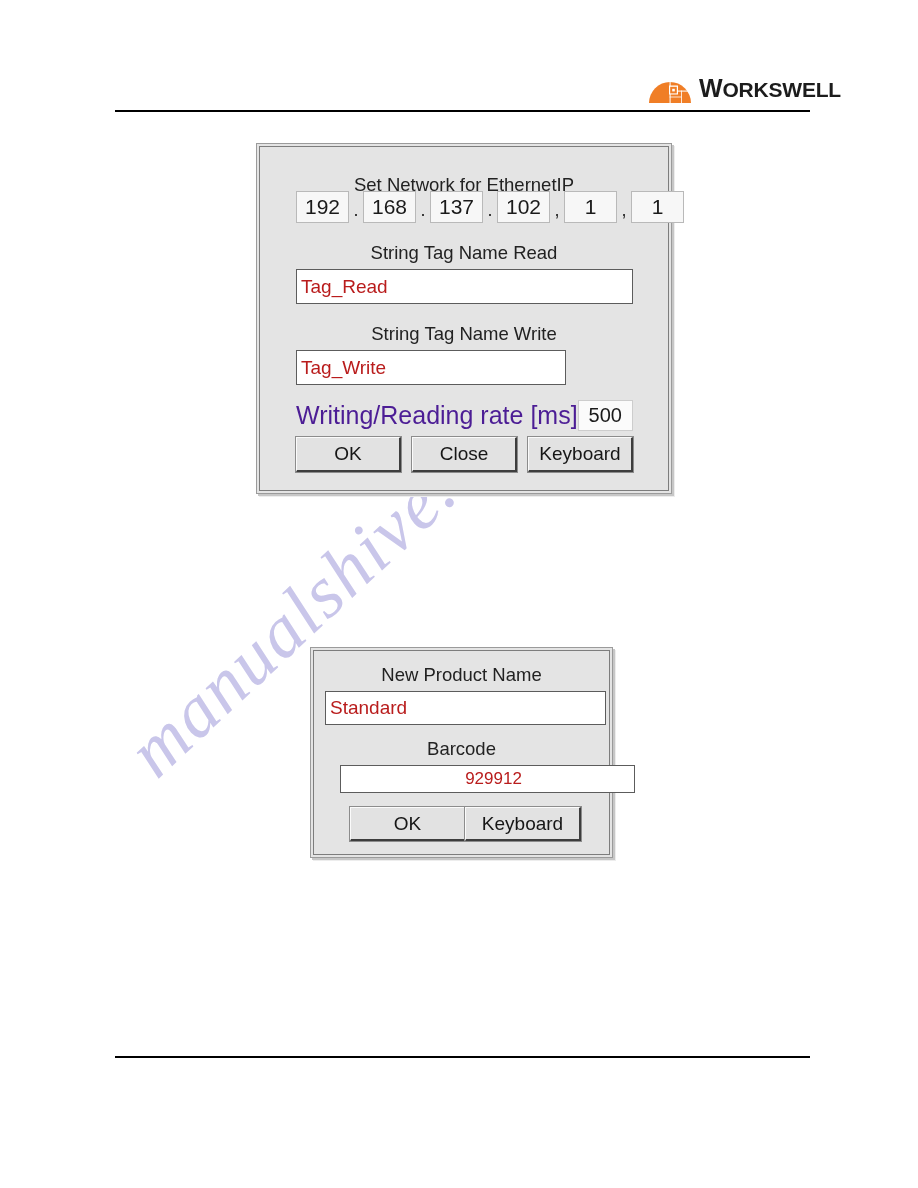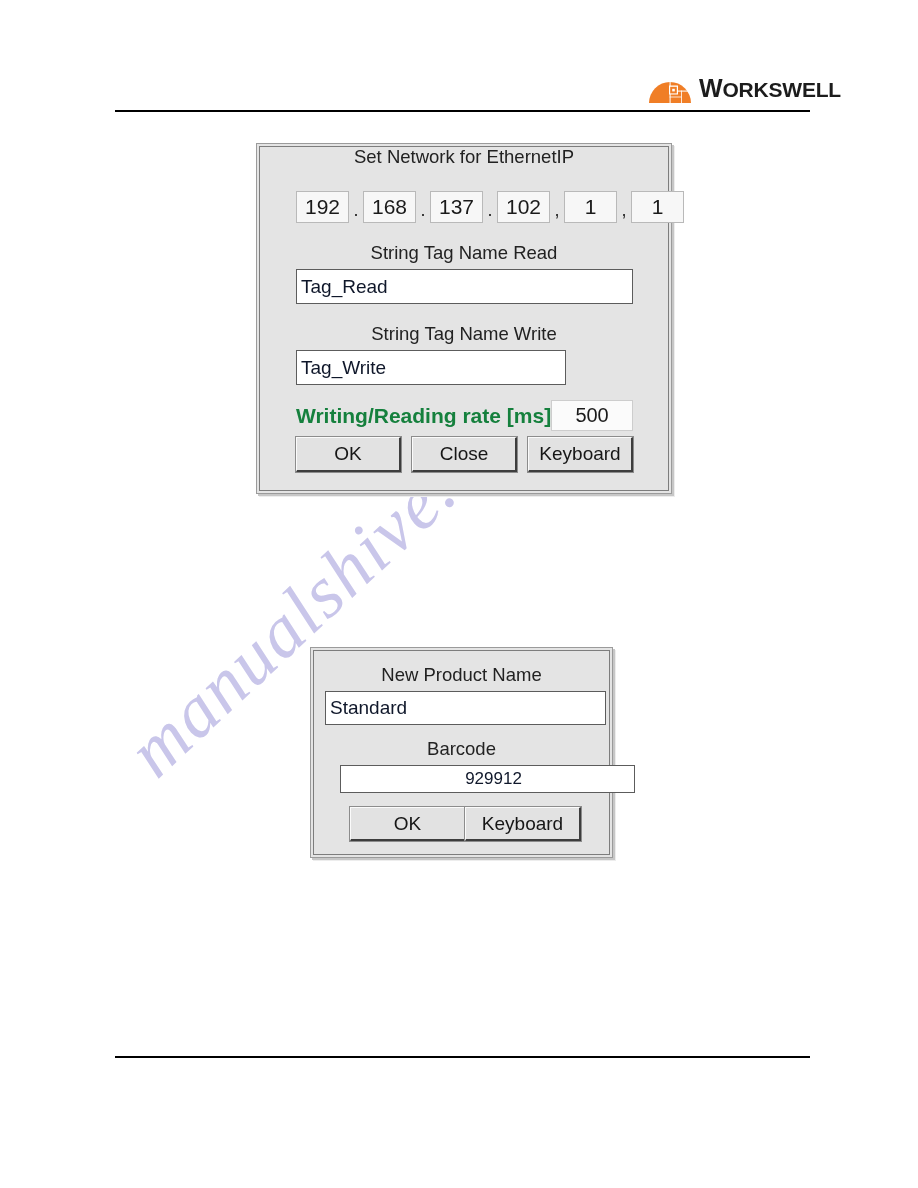--- a/index.html
+++ b/index.html
@@ -105,21 +105,21 @@
     font-size: 18.5px;
     color: #222222;
     line-height: 1.1;
   }
 
   .field {
     background: #ffffff;
     border: 1px solid #5c5c5c;
     box-sizing: border-box;
     font-size: 19px;
-    color: #0f172a;
+    color: #b91c1c;
     display: flex;
     align-items: center;
     padding: 0 4px;
   }
   .field.left { justify-content: flex-start; }
   .field.center { justify-content: center; }
 
   .btn {
     background: #e2e2e2;
     border-top: 1px solid #fbfbfb;
@@ -139,21 +139,21 @@
   
   #dialog-ethernetip {
     left: 256px;
     top: 143px;
     width: 416px;
     height: 351px;
   }
   #dialog-ethernetip .d1-title {
     position: absolute;
     left: 0; right: 0;
-    top: 0;
+    top: 28px;
   }
   .ip-row {
     position: absolute;
     left: 36px;
     top: 44px;
     display: flex;
     align-items: center;
   }
   .ip-oct {
     background: #f7f7f7;
@@ -193,24 +193,23 @@
   .rate-row {
     position: absolute;
     left: 36px;
     top: 253px;
     width: 337px;
     height: 31px;
     display: flex;
     align-items: center;
   }
   .rate-label {
-    font-size: 21px;
-    color: #15803d;
+    font-size: 25px;
+    color: #4c1d95;
     white-space: nowrap;
-    font-weight: bold;
   }
   .rate-field {
     flex: 1;
     height: 31px;
     background: #fbfbfb;
     border: 1px solid #cdcdcd;
     display: flex;
     align-items: center;
     justify-content: center;
     font-size: 20px;

